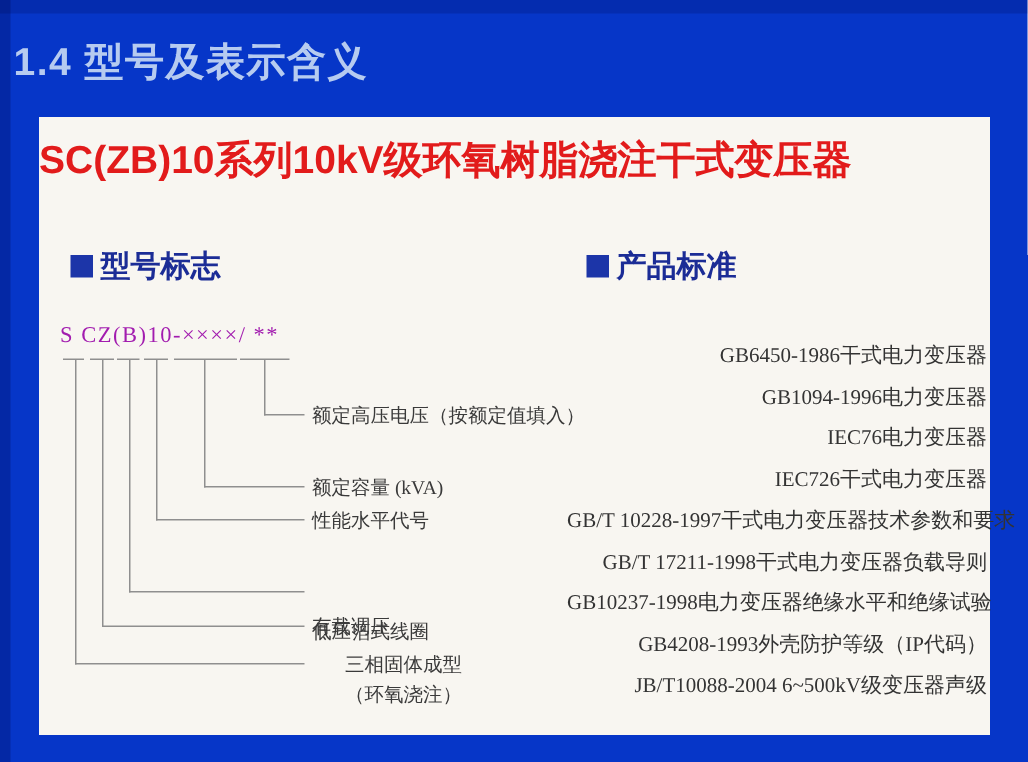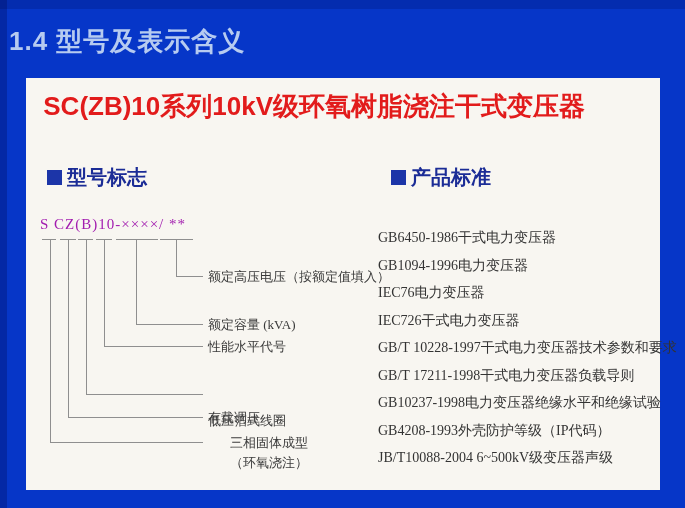--- a/index.html
+++ b/index.html
@@ -24,21 +24,21 @@
     color: #b6cbf0;
     letter-spacing: 1px;
   }
   .panel {
     position: absolute; left: 26px; top: 78px;
     width: 634px; height: 412px;
     background: #f8f6f1;
   }
   .panel-title {
     position: absolute; left: 0; top: 11px; width: 559px;
-    text-align: right;
+    text-align: left;
     font-size: 26px; font-weight: bold;
     color: #e21b1b;
   }
   .section-heading {
     position: absolute;
     display: flex; align-items: center;
     font-size: 20px; font-weight: bold;
     color: #1b2c96;
     padding-left: 13px;
   }
@@ -81,21 +81,21 @@
   }
   .dl1 { top: 190px; }
   .dl2 { top: 238px; }
   .dl3 { top: 260px; }
   .dl4 { top: 308px; margin-top: 26px; }
   .dl5 { top: 331px; }
   .dl6 { top: 356px; margin-left: 22px; }
   .dl7 { top: 376px; left: 204px; }
 
   .standards-list {
-    position: absolute; left: 352px; top: 146px; width: 280px;
+    position: absolute; left: 352px; top: 146px; width: 280px; text-align: right;
   }
   .standard-item {
     font-family: "Liberation Serif", serif;
     font-size: 14px; color: #333333;
     height: 27.5px; line-height: 27.5px;
     white-space: nowrap;
   }
 </style>
 </head>
 <body>

